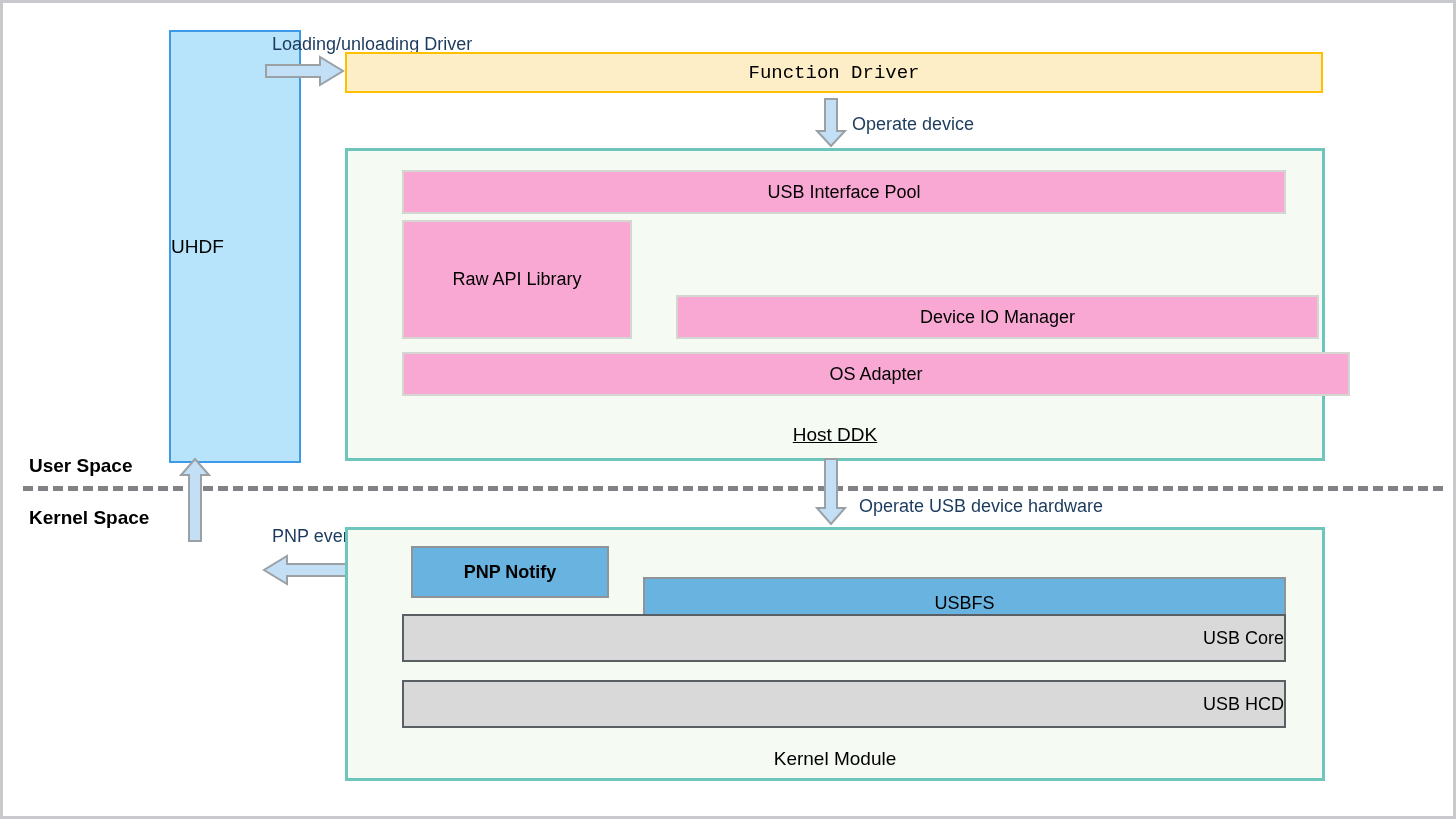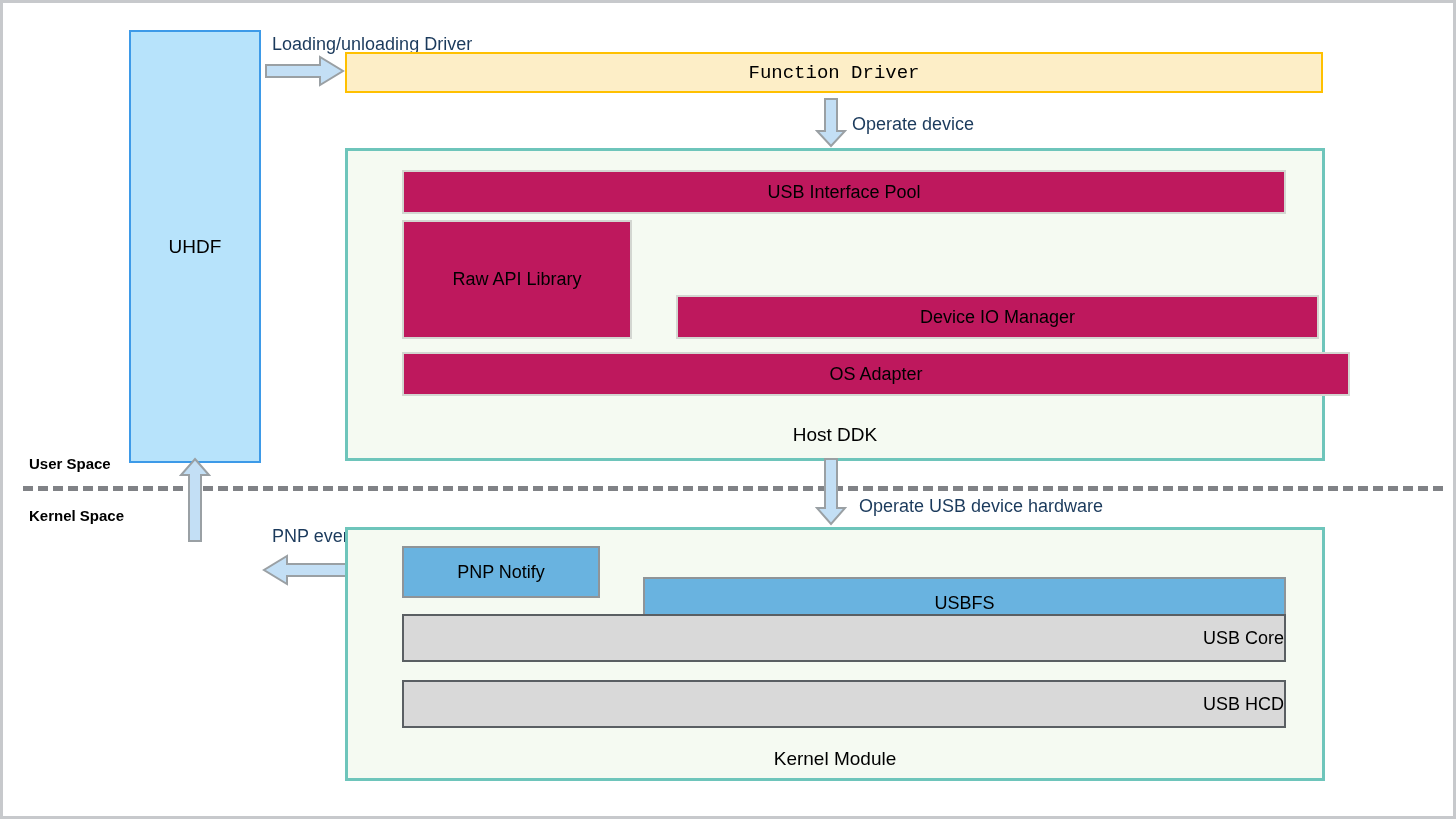--- a/index.html
+++ b/index.html
@@ -21,23 +21,24 @@
   }
 
   .abs { position: absolute; box-sizing: border-box; }
 
   
   .hdf-box {
     background: #b7e3fb;
     border: 2px solid #3d9ae8;
     display: flex;
     align-items: center;
-    justify-content: center;
-    font-size: 19px;
-    color: #000000;
+    justify-content: flex-start;
+    font-size: 19px;
+    color: #000000;
+    margin-left: 40px;
   }
 
   
   .function-driver {
     background: #fdeec7;
     border: 2px solid #ffc000;
     display: flex;
     align-items: center;
     justify-content: center;
     font-size: 19px;
@@ -54,21 +55,21 @@
     position: absolute;
     left: 0;
     right: 0;
     text-align: center;
     font-size: 19px;
     color: #000000;
   }
 
   
   .cell-cyan {
-    background: #be185d;
+    background: #f9a8d4;
     border: 2px solid #d3d6d1;
     display: flex;
     align-items: center;
     justify-content: center;
     font-size: 18px;
     color: #000000;
   }
   .cell-blue {
     background: #69b3e0;
     border: 2px solid #8f9498;
@@ -87,21 +88,21 @@
     font-size: 18px;
     color: #000000;
   }
 
   
   .divider {
     border-top: 5px dashed #808286;
     height: 0;
   }
   .space-label {
-    font-size: 15px;
+    font-size: 19px;
     font-weight: bold;
     color: #000000;
     white-space: nowrap;
   }
 
   
   .flow-label {
     font-size: 18px;
     color: #1b3a5c;
     white-space: nowrap;
@@ -155,21 +156,21 @@
 
 
     <div class="abs cell-cyan" style="left:295px; top:144px; width:643px; height:44px;margin-left:33px;">
       <span>Device IO Manager</span>
     </div>
 
     <div class="abs cell-cyan" style="left:54px; top:201px; width:948px; height:44px;">
       <span>OS Adapter</span>
     </div>
 
-    <div class="container-caption" style="top:273px;">Host DDK</div>
+    <div class="container-caption" style="top:273px;text-decoration:underline;">Host DDK</div>
   </div>
 
   <div class="abs space-label" style="left:26px; top:452px;">User Space</div>
 
   <div class="abs divider" style="left:20px; top:483px; width:1420px;"></div>
 
   <div class="abs space-label" style="left:26px; top:504px;">Kernel Space</div>
 
   <div class="abs" style="left:176px; top:454px; width:32px; height:86px;">
     <svg class="arrow-svg" width="32" height="86" viewBox="0 0 32 86">
@@ -188,21 +189,21 @@
 
   <div class="abs" style="left:259px; top:551px; width:122px; height:32px;">
     <svg class="arrow-svg" width="122" height="32" viewBox="0 0 122 32">
       <polygon class="arrow-shape" points="121,10 25,10 25,2 2,16 25,30 25,22 121,22"></polygon>
     </svg>
   </div>
 
 
   <div class="abs container-box" style="left:342px; top:524px; width:980px; height:254px;">
 
-    <div class="abs cell-blue" style="left:54px; top:16px; width:198px; height:52px;">
+    <div class="abs cell-blue" style="left:63px; top:16px; width:198px; height:52px;font-weight:bold;">
       <span>PNP Notify</span>
     </div>
 
     <div class="abs cell-blue" style="left:295px; top:16px; width:643px; height:52px;margin-top:31px;">
       <span>USBFS</span>
     </div>
 
     <div class="abs cell-gray" style="left:54px; top:84px; width:884px; height:48px;">
       <span>USB Core</span>
     </div>

